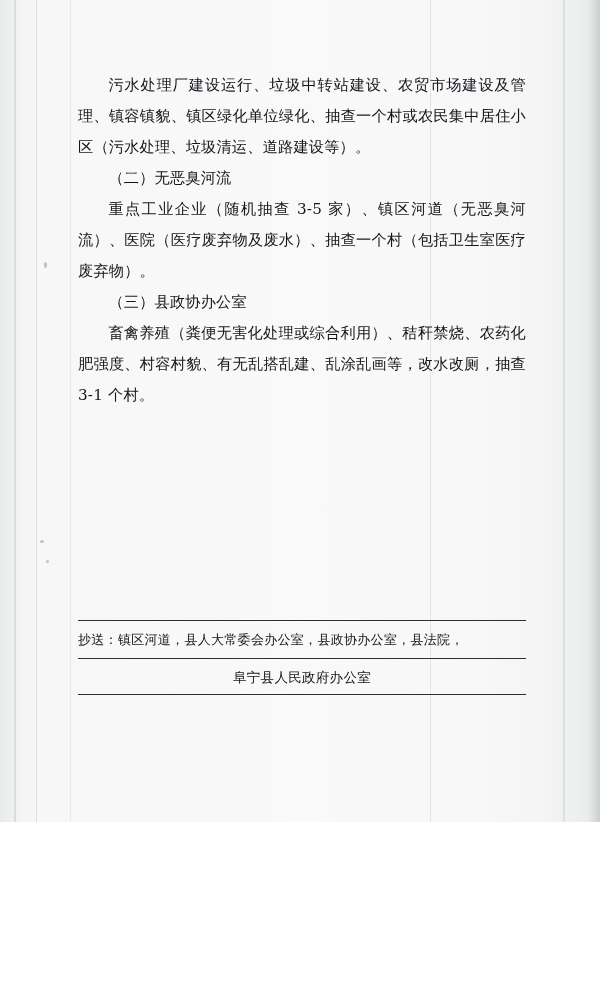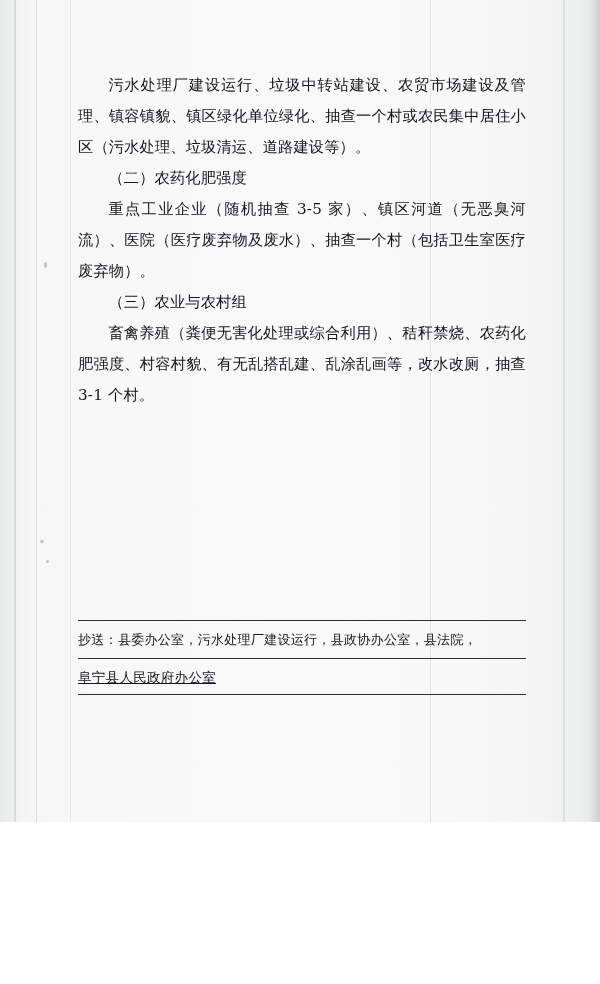--- a/index.html
+++ b/index.html
@@ -99,27 +99,26 @@
     padding-left: 3.1em;
   }
   .rule2 {
     height: 1px;
     background: #2b2f35;
     width: 448px;
     margin-top: 6px;
   }
   .issuer {
     display: flex;
-    justify-content: flex-start;
+    justify-content: center;
     font-size: 13.5px;
     line-height: 26px;
     color: #13161c;
     padding-top: 5px;
     letter-spacing: 0.3px;
-    text-decoration: underline;
   }
   .issuer .right { padding-right: 56px; }
   .rule3 {
     height: 1px;
     background: #2b2f35;
     width: 448px;
     margin-top: 4px;
   }
   
   .below {
@@ -142,30 +141,30 @@
     <div class="band b4"></div>
     <div class="band b5"></div>
     <div class="band b6"></div>
 
     <div class="speck" style="left:44px; top:262px; width:3px; height:6px;"></div>
     <div class="speck" style="left:40px; top:540px; width:4px; height:3px;"></div>
     <div class="speck" style="left:46px; top:560px; width:3px; height:3px;"></div>
 
     <div class="content">
       <p class="para">污水处理厂建设运行、垃圾中转站建设、农贸市场建设及管理、镇容镇貌、镇区绿化单位绿化、抽查一个村或农民集中居住小区（污水处理、垃圾清运、道路建设等）。</p>
-      <p class="para sub">（二）农药化肥强度</p>
+      <p class="para sub">（二）无恶臭河流</p>
       <p class="para">重点工业企业（随机抽查 3-5 家）、镇区河道（无恶臭河流）、医院（医疗废弃物及废水）、抽查一个村（包括卫生室医疗废弃物）。</p>
-      <p class="para sub">（三）农业与农村组</p>
+      <p class="para sub">（三）县政协办公室</p>
       <p class="para">畜禽养殖（粪便无害化处理或综合利用）、秸秆禁烧、农药化肥强度、村容村貌、有无乱搭乱建、乱涂乱画等，改水改厕，抽查 3-1 个村。</p>
     </div>
 
     <div class="footer">
       <div class="rule"></div>
       <div class="dist">
-        <div class="l1">抄送：县委办公室，污水处理厂建设运行，县政协办公室，县法院，</div>
+        <div class="l1">抄送：镇区河道，县人大常委会办公室，县政协办公室，县法院，</div>
       </div>
       <div class="rule2"></div>
       <div class="issuer">
         <div class="left">阜宁县人民政府办公室</div>
       </div>
       <div class="rule3"></div>
 
     </div>
   </div>
   <div class="below"></div>

